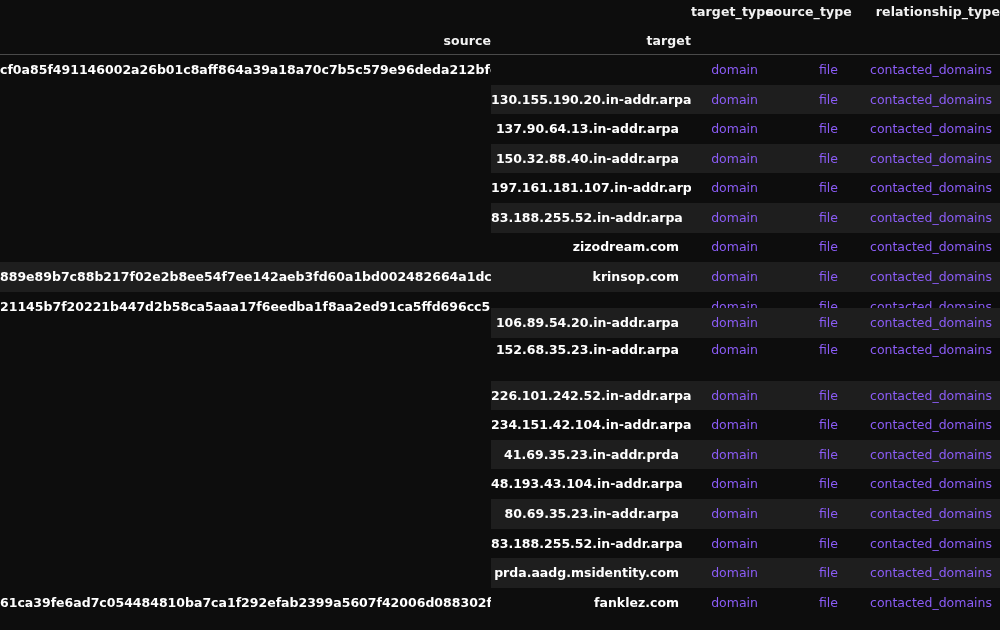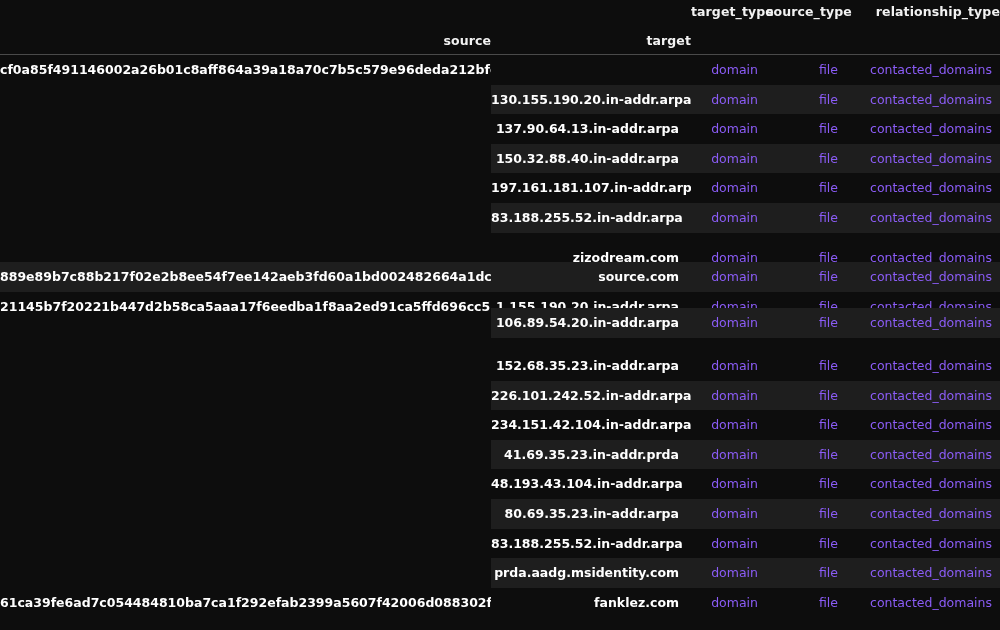--- a/index.html
+++ b/index.html
@@ -154,51 +154,50 @@
         <div class="cell muted col-relationship">contacted_domains</div>
       </div>
       <div class="row" style="top: 148px;">
         <div class="row-stripe right"></div>
         <div class="cell strong col-source"></div>
         <div class="cell strong col-target">83.188.255.52.in-addr.arpa</div>
         <div class="cell muted col-target_type">domain</div>
         <div class="cell muted col-source_type">file</div>
         <div class="cell muted col-relationship">contacted_domains</div>
       </div>
-      <div class="row" style="top: 188px;">
+      <div class="row" style="top: 177px;">
         <div class="cell strong col-source"></div>
         <div class="cell strong col-target">zizodream.com</div>
         <div class="cell muted col-target_type">domain</div>
         <div class="cell muted col-source_type">file</div>
         <div class="cell muted col-relationship">contacted_domains</div>
       </div>
       <div class="row" style="top: 207.2px;">
         <div class="row-stripe full"></div>
         <div class="cell strong col-source">889e89b7c88b217f02e2b8ee54f7ee142aeb3fd60a1bd002482664a1dc8ba4ae</div>
-        <div class="cell strong col-target">source.com</div>
+        <div class="cell strong col-target">krinsop.com</div>
         <div class="cell muted col-target_type">domain</div>
         <div class="cell muted col-source_type">file</div>
         <div class="cell muted col-relationship">contacted_domains</div>
       </div>
       <div class="row" style="top: 236.8px;">
         <div class="cell strong col-source">21145b7f20221b447d2b58ca5aaa17f6eedba1f8aa2ed91ca5ffd696cc560868</div>
-        <div class="cell strong col-target">1.155.190.20.in-addr.arpa</div>
         <div class="cell muted col-target_type">domain</div>
         <div class="cell muted col-source_type">file</div>
         <div class="cell muted col-relationship">contacted_domains</div>
       </div>
       <div class="row" style="top: 253px;">
         <div class="row-stripe right"></div>
         <div class="cell strong col-source"></div>
         <div class="cell strong col-target">106.89.54.20.in-addr.arpa</div>
         <div class="cell muted col-target_type">domain</div>
         <div class="cell muted col-source_type">file</div>
         <div class="cell muted col-relationship">contacted_domains</div>
       </div>
-      <div class="row" style="top: 296px;">
+      <div class="row" style="top: 280px;">
         <div class="cell strong col-source"></div>
         <div class="cell strong col-target">152.68.35.23.in-addr.arpa</div>
         <div class="cell muted col-target_type">domain</div>
         <div class="cell muted col-source_type">file</div>
         <div class="cell muted col-relationship">contacted_domains</div>
       </div>
       <div class="row" style="top: 325.6px; padding-left: 42px;">
         <div class="row-stripe right"></div>
         <div class="cell strong col-source"></div>
         <div class="cell strong col-target">226.101.242.52.in-addr.arpa</div>

